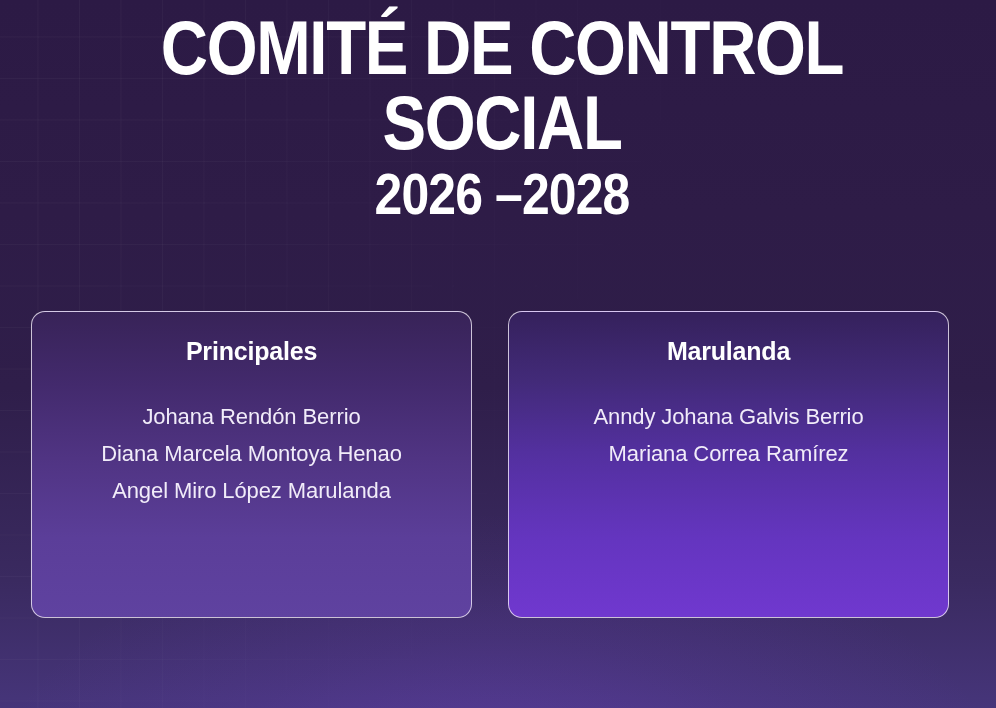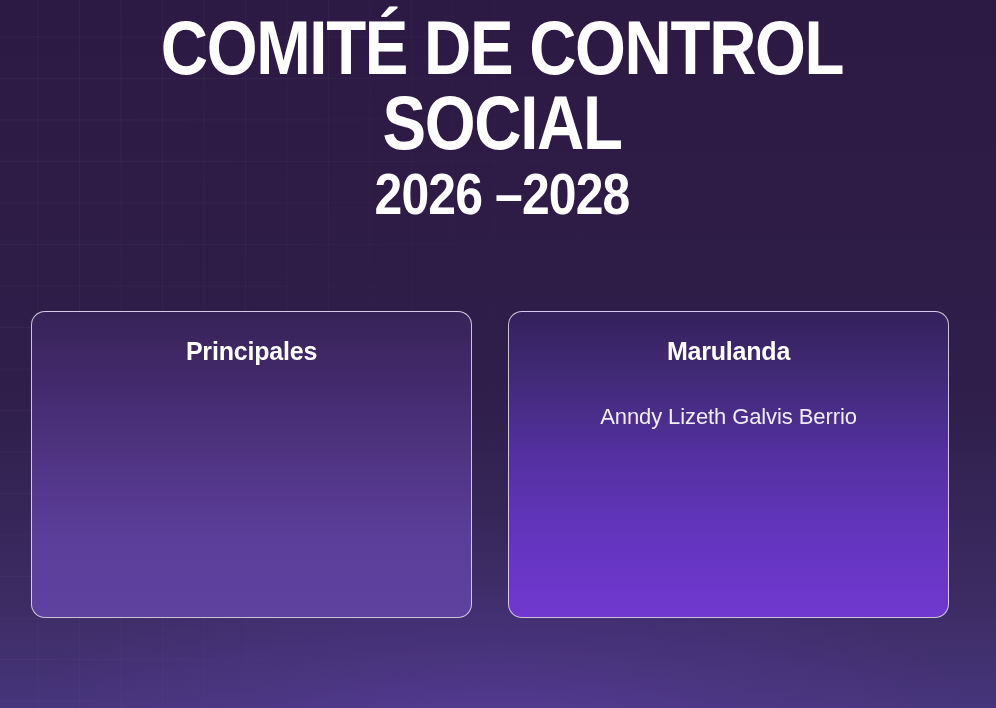--- a/index.html
+++ b/index.html
@@ -142,22 +142,28 @@
 <div id="title-block">
   <div class="title-line" id="title-line-1">COMITÉ DE CONTROL</div>
   <div class="title-line" id="title-line-2">SOCIAL</div>
   <div class="title-line" id="title-line-3">2026 –2028</div>
 </div>
 
 <div id="cards">
 
   <div class="card" id="card-principales">
     <div class="card-title">Principales</div>
+    <ul class="name-list">
+      <li class="name-item">Johana Rendón Berrio</li>
+      <li class="name-item">Diana Marcela Montoya Henao</li>
+      <li class="name-item">Angel Miro López Marulanda</li>
+    </ul>
   </div>
 
   <div class="card" id="card-suplentes">
     <div class="card-title">Marulanda</div>
     <ul class="name-list">
-      <li class="name-item">Anndy Lizeth Galvis Berrio</li>
+      <li class="name-item">Anndy Johana Galvis Berrio</li>
+      <li class="name-item">Mariana Correa Ramírez</li>
     </ul>
   </div>
 
 </div>
 
 </body></html>

